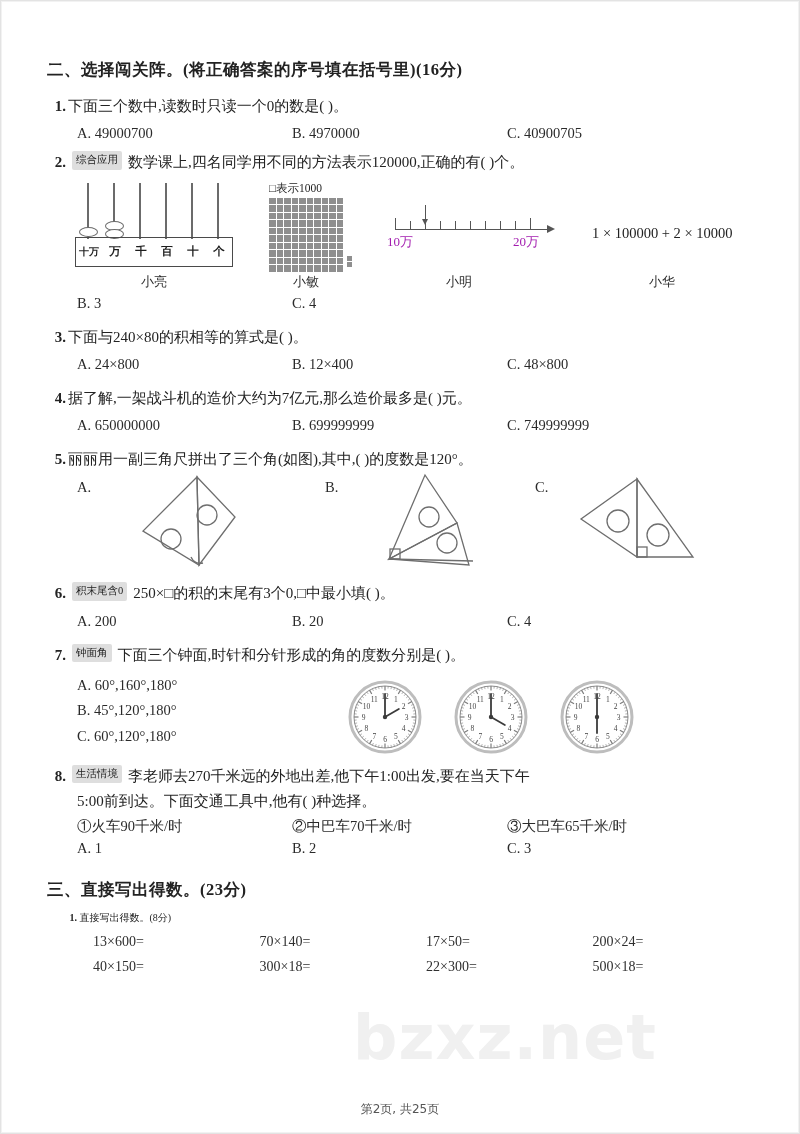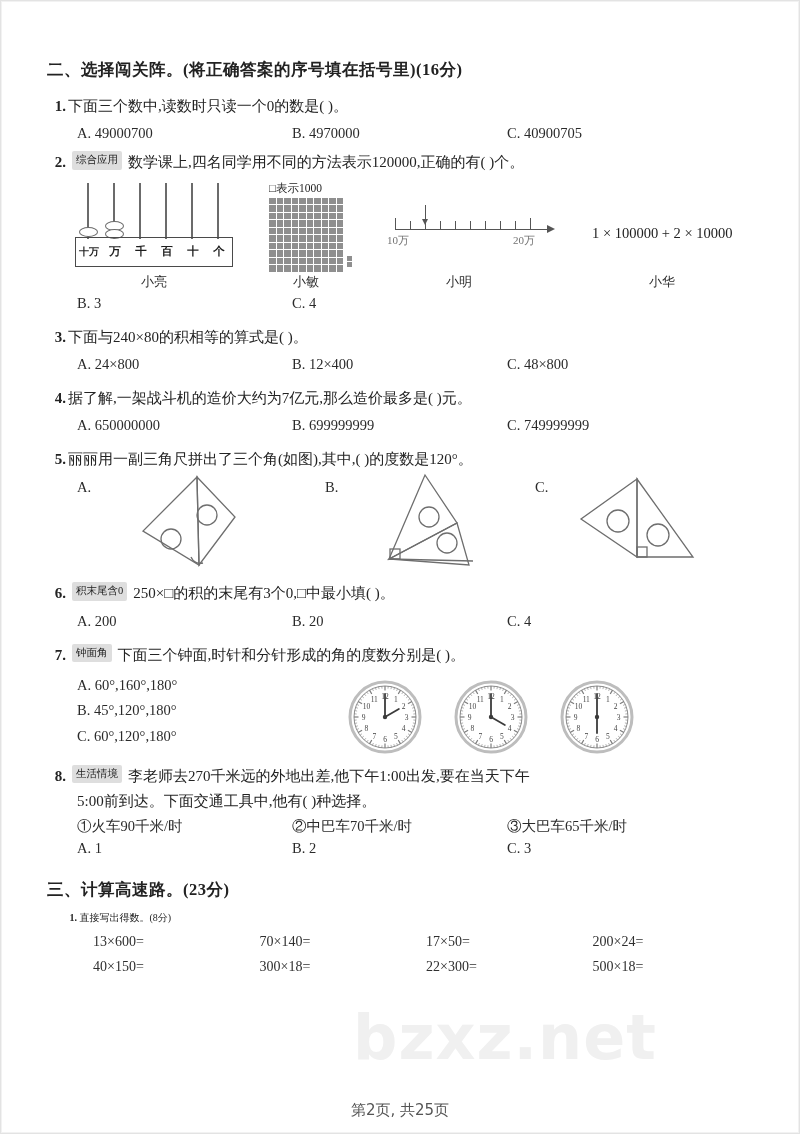--- a/index.html
+++ b/index.html
@@ -12,21 +12,21 @@
   }
   .sheet{position:absolute;left:46px;top:58px;width:712px;}
   .watermark{
     position:absolute;left:352px;top:1000px;
     font-family:"DejaVu Sans","Liberation Sans",sans-serif;
     font-size:62px;font-weight:bold;color:#f0f0f0;letter-spacing:1px;
     user-select:none;
   }
   .footer{
     position:absolute;left:0;right:0;top:1100px;text-align:center;
-    font-size:15px;color:#555;font-family:"DejaVu Sans","Liberation Sans",sans-serif;
+    font-size:12px;color:#555;font-family:"DejaVu Sans","Liberation Sans",sans-serif;
   }
 
   
   .sec-title{
     font-size:16.5px;font-weight:bold;color:#222;letter-spacing:.5px;
     margin:0 0 14px 0;
   }
   .q{margin:0 0 9px 0;}
   .q-line{
     font-size:15px;color:#232323;line-height:1.55;
@@ -94,21 +94,21 @@
     border-left:8px solid #555;border-top:4px solid transparent;border-bottom:4px solid transparent;
   }
   .numline .tick{position:absolute;top:22px;width:1.3px;height:9px;background:#555;}
   .numline .tick.big{top:19px;height:12px;}
   .numline .down{position:absolute;top:6px;width:1.3px;height:16px;background:#555;}
   .numline .down::after{
     content:"";position:absolute;left:-3px;top:14px;width:0;height:0;
     border-top:6px solid #555;border-left:3.5px solid transparent;border-right:3.5px solid transparent;
   }
   .numline .t1,.numline .t2{
-    position:absolute;top:34px;font-size:11px;color:#737373;white-space:nowrap;
+    position:absolute;top:34px;font-size:13px;color:#a21caf;white-space:nowrap;
   }
   .formula{
     position:absolute;left:545px;top:44px;font-size:14.5px;color:#222;white-space:nowrap;
   }
 
   
   .fig5{position:relative;height:100px;margin-top:2px;}
   .fig5 .lab{
     position:absolute;font-size:14.5px;color:#2a2a2a;
   }
@@ -662,21 +662,21 @@
         <span class="o">②中巴车70千米/时</span>
         <span class="o">③大巴车65千米/时</span>
       </div>
       <div class="opts" style="margin-top:4px;">
         <span class="o">A. 1</span>
         <span class="o">B. 2</span>
         <span class="o">C. 3</span>
       </div>
     </div>
 
-    <div class="sec-title" style="margin-top:22px;margin-bottom:10px;">三、计算高速路。(23分)</div>
+    <div class="sec-title" style="margin-top:22px;margin-bottom:10px;">三、直接写出得数。(23分)</div>
     <div class="subq">
       <span class="qnum">1.</span>
       <span>直接写出得数。(8分)</span>
     </div>
     <div class="calc-row">
       <span class="c">13×600=</span>
       <span class="c">70×140=</span>
       <span class="c">17×50=</span>
       <span class="c">200×24=</span>
     </div>

